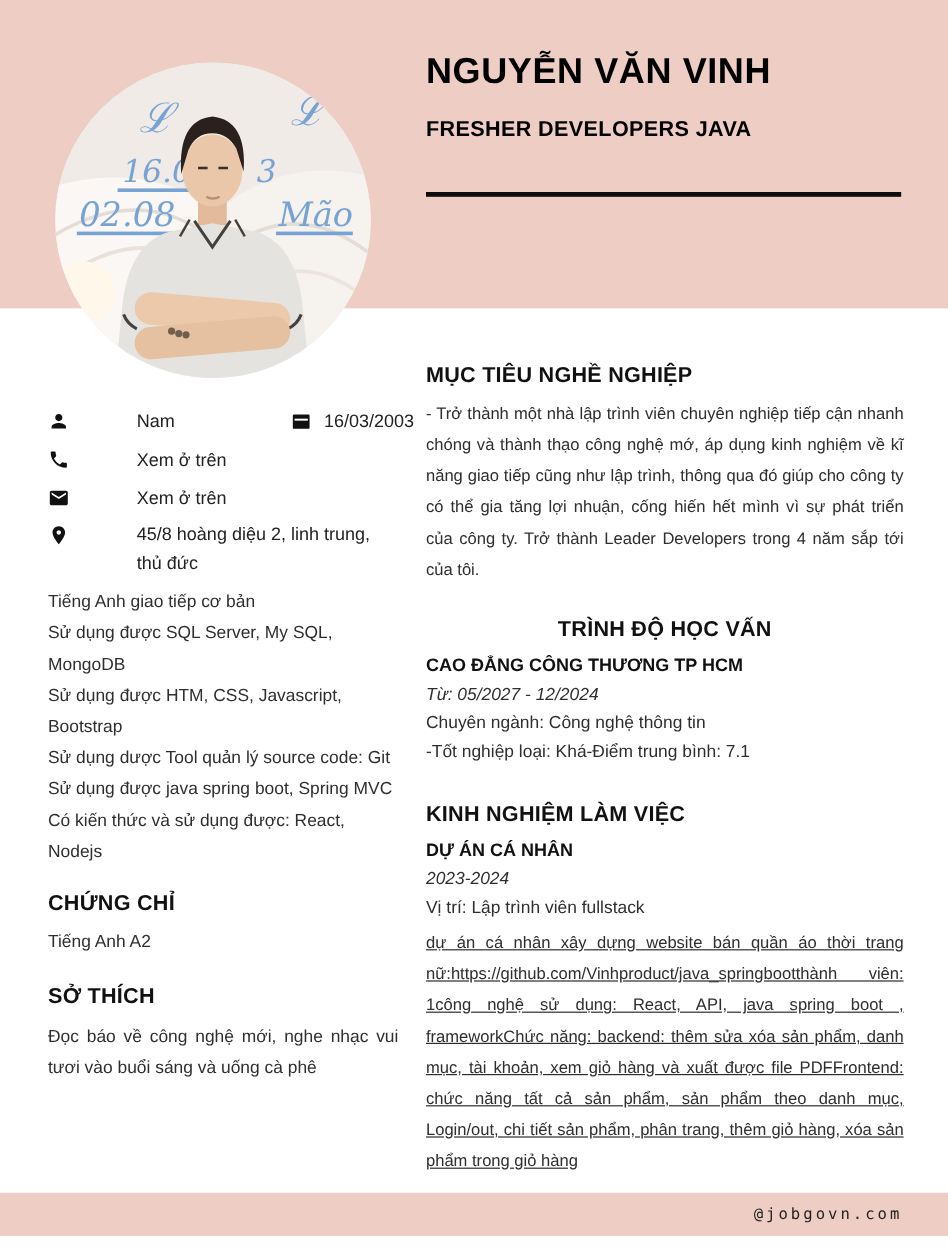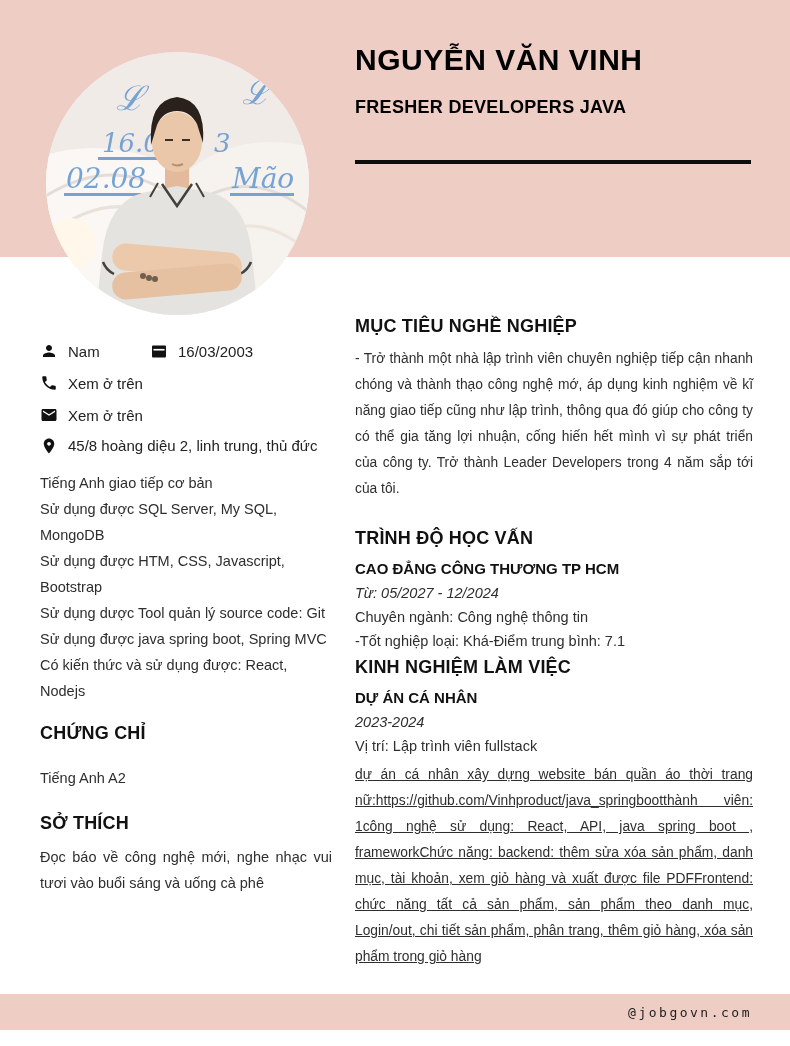--- a/index.html
+++ b/index.html
@@ -55,29 +55,30 @@
   }
   .photo svg { display: block; }
 
   .col-left {
     position: absolute;
     left: 40px; top: 335px;
     width: 292px;
   }
   .col-right {
     position: absolute;
-    left: 355px; top: 312px;
+    left: 355px; top: 298px;
     width: 398px;
   }
   .info-row {
     display: flex;
     align-items: center;
     min-height: 32px;
     font-size: 15px;
     color: #222;
+    gap: 46px;
   }
   .info-row.addr {
     align-items: flex-start;
     padding-top: 3px;
   }
   .info-row.addr .ic { margin-top: 3px; }
   .ic {
     width: 18px; height: 18px;
     flex: 0 0 18px;
     margin-right: 10px;
@@ -90,31 +91,31 @@
   h2 {
     font-size: 18px;
     font-weight: 700;
     letter-spacing: 0.2px;
     line-height: 28px;
     color: #111;
   }
   .h-skills   { margin-top: 25px; }
   .h-certs    { margin-top: 15px; }
   .h-hobbies  { margin-top: 18px; }
-  .h-edu      { margin-top: 22px; }
-  .h-exp      { }
+  .h-edu      { margin-top: 22px; text-align: center; }
+  .h-exp      { margin-top: 25px; }
 
   .skill-list { margin-top: 7px; }
   .skill-list p {
     font-size: 14.5px;
     line-height: 26px;
     color: #2e2e2e;
   }
   .cert-line {
-    margin-top: 18px;
+    margin-top: 6px;
     font-size: 14.5px;
     line-height: 26px;
   }
   .hobby-text {
     margin-top: 7px;
     font-size: 14.5px;
     line-height: 26px;
     text-align: justify;
   }
   .para {

